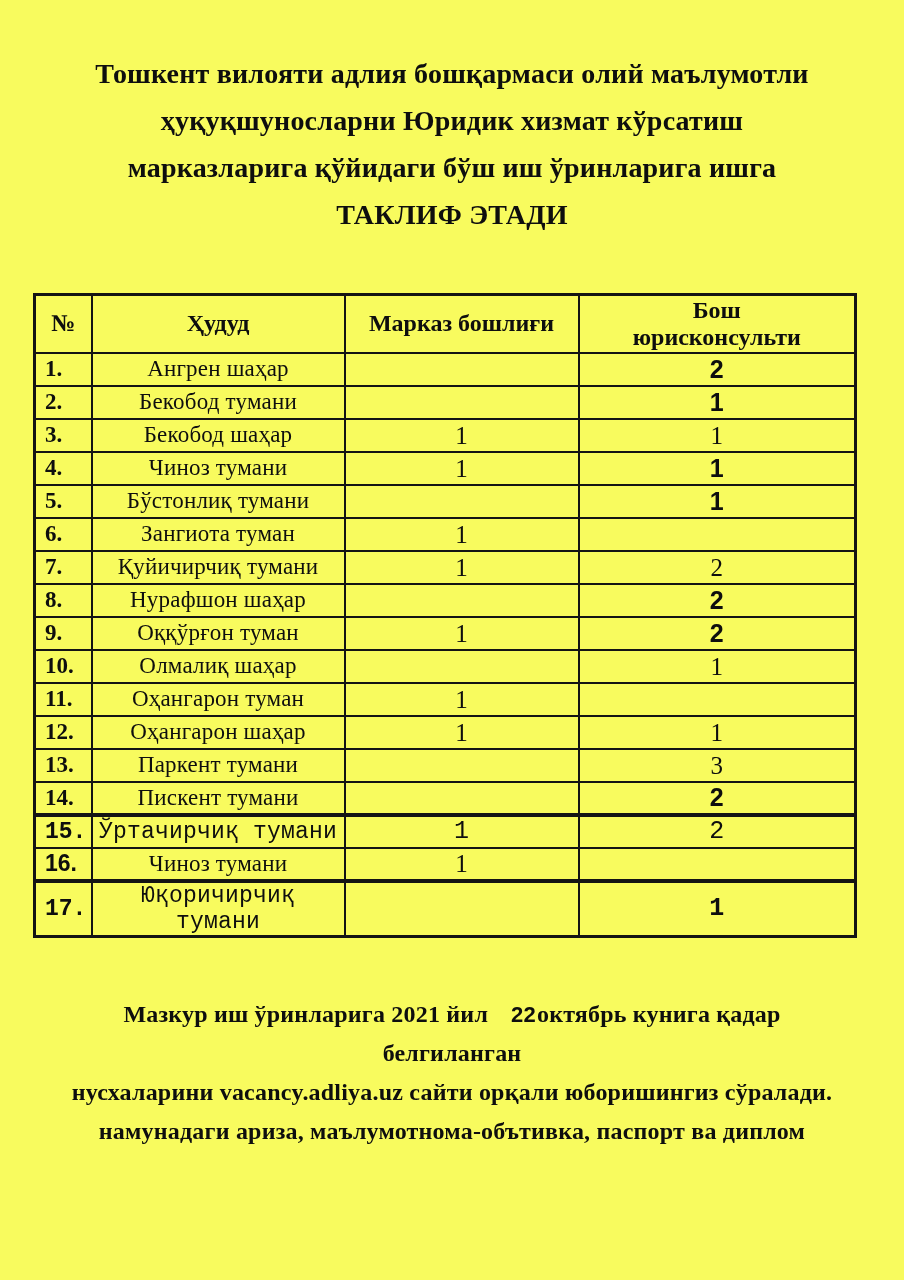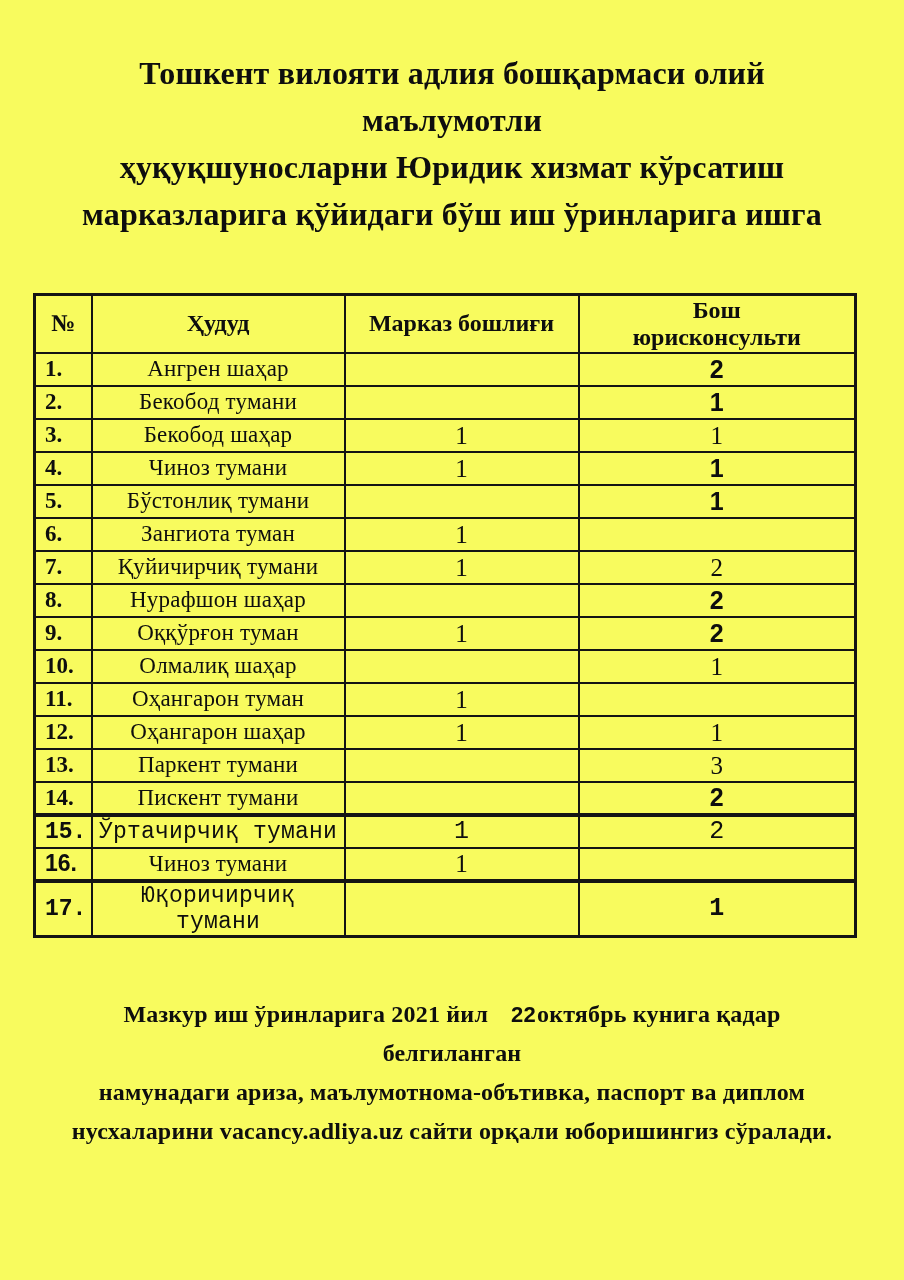--- a/index.html
+++ b/index.html
@@ -10,21 +10,21 @@
     font-family: "Liberation Serif", "DejaVu Serif", serif;
     overflow: hidden;
   }
   .page { width: 904px; height: 1280px; position: relative; }
 
   
   .title {
     margin: 50px 58px 0 58px;
     text-align: center;
     font-weight: bold;
-    font-size: 32px;
+    font-size: 28px;
     line-height: 47px;
     letter-spacing: 0.2px;
   }
 
   
   table.vacancies {
     border-collapse: collapse;
     table-layout: fixed;
     width: 821px;
     margin: 55px 0 0 33px;
@@ -64,20 +64,21 @@
 </style>
 </head>
 <body>
 
 <div class="page">
 
   <div class="title">
     <div>Тошкент вилояти адлия бошқармаси олий маълумотли</div>
     <div>ҳуқуқшуносларни Юридик хизмат кўрсатиш</div>
     <div>марказларига қўйидаги бўш иш ўринларига ишга</div>
+    <div>ТАКЛИФ ЭТАДИ</div>
   </div>
 
   <table class="vacancies">
     <colgroup>
       <col style="width:57px">
       <col style="width:253px">
       <col style="width:234px">
       <col style="width:277px">
     </colgroup>
     <thead>
@@ -208,17 +209,17 @@
       <td class="c-region">Юқоричирчиқ тумани</td>
       <td class="c-head"></td>
       <td class="c-counsel font-sans">1</td>
     </tr>
 
   </tbody>
   </table>
 
   <div class="footer">
     <span>Мазкур иш ўринларига 2021 йил</span><span class="day">22</span><span>октябрь кунига қадар белгиланган</span>
+    <div>нусхаларини  vacancy.adliya.uz сайти орқали юборишингиз сўралади.</div>
     <div>намунадаги ариза, маълумотнома-обътивка, паспорт ва диплом</div>
-    <div>нусхаларини  vacancy.adliya.uz сайти орқали юборишингиз сўралади.</div>
   </div>
 
 </div>
 
 </body></html>

